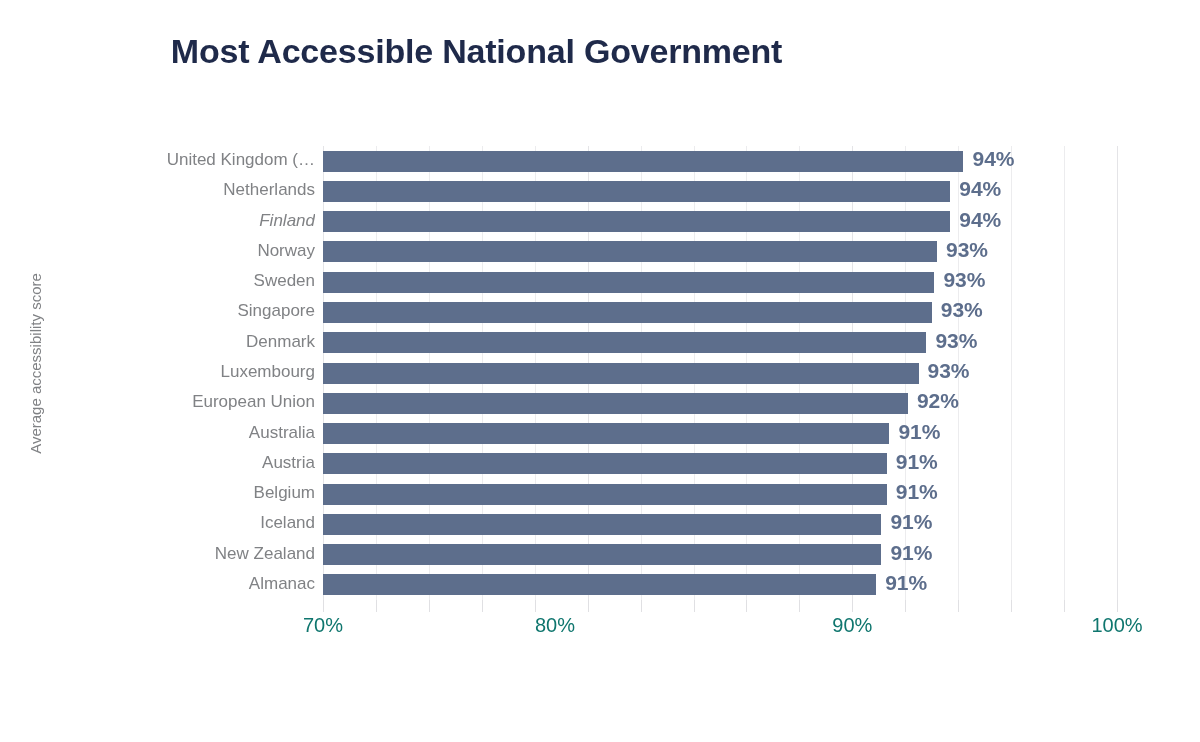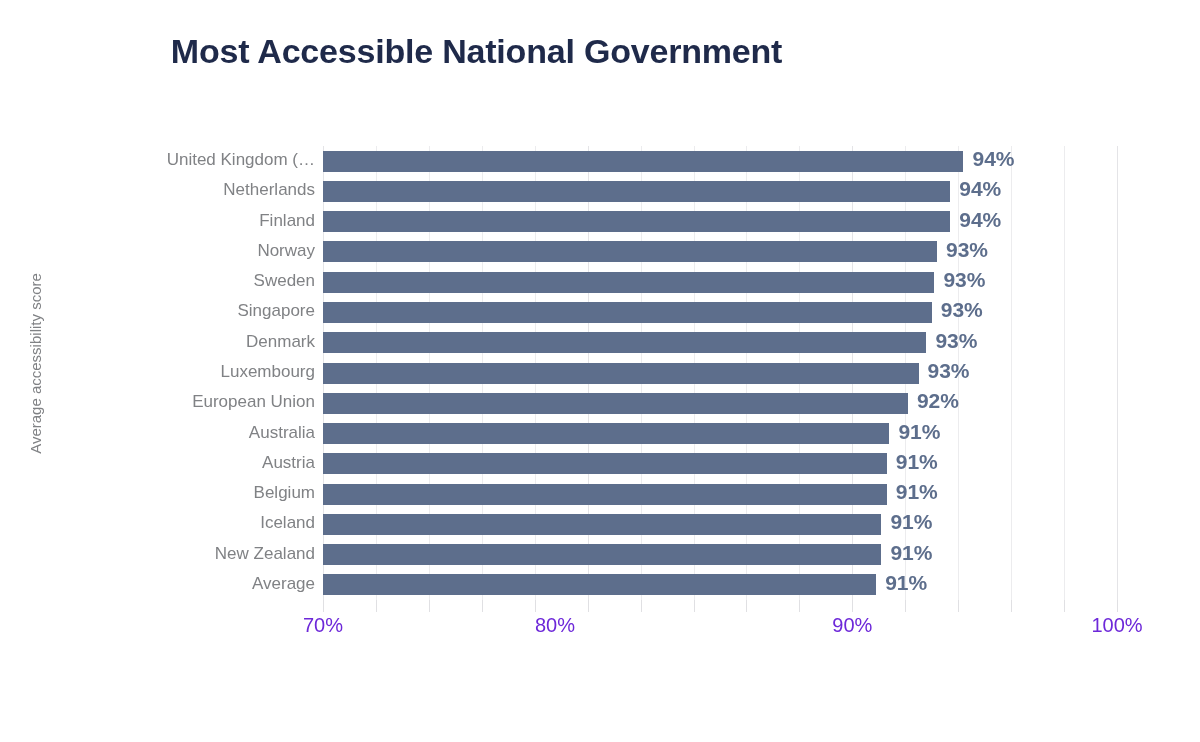--- a/index.html
+++ b/index.html
@@ -128,21 +128,21 @@
     position: absolute;
     top: 600px;
     width: 1px;
     height: 12px;
     background: #e0e0e3;
   }
   .tick-label {
     position: absolute;
     top: 614px;
     font-size: 20px;
-    color: #6d28d9;
+    color: #0f766e;
     text-align: center;
     white-space: nowrap;
     transform: translateX(-50%);
   }
 </style>
 </head>
 <body>
 
 <div id="chart-root">
 
@@ -186,33 +186,33 @@
         <div class="bar" style="left: 0px; width: 563.74px; top: 337.567px;"></div>
         <div class="bar" style="left: 0px; width: 558.447px; top: 367.833px;"></div>
         <div class="bar" style="left: 0px; width: 558.447px; top: 398.1px;"></div>
         <div class="bar" style="left: 0px; width: 553.153px; top: 428.367px;"></div>
       </div>
   </div>
 
   <div id="category-labels">
       <div class="cat-label-box" style="top: 150.133px;">United Kingdom (…</div>
       <div class="cat-label-box" style="top: 180.4px;">Netherlands</div>
-      <div class="cat-label-box" style="top: 210.667px;">Finland</div>
+      <div class="cat-label-box" style="top: 210.667px; font-style: italic;">Finland</div>
       <div class="cat-label-box" style="top: 240.933px;">Norway</div>
       <div class="cat-label-box" style="top: 271.2px;">Sweden</div>
       <div class="cat-label-box" style="top: 301.467px;">Singapore</div>
       <div class="cat-label-box" style="top: 331.733px;">Denmark</div>
       <div class="cat-label-box" style="top: 362px;">Luxembourg</div>
       <div class="cat-label-box" style="top: 392.267px;">European Union</div>
       <div class="cat-label-box" style="top: 422.533px;">Australia</div>
       <div class="cat-label-box" style="top: 452.8px;">Austria</div>
       <div class="cat-label-box" style="top: 483.067px;">Belgium</div>
       <div class="cat-label-box" style="top: 513.333px;">Iceland</div>
       <div class="cat-label-box" style="top: 543.6px;">New Zealand</div>
-      <div class="cat-label-box" style="top: 573.867px;">Average</div>
+      <div class="cat-label-box" style="top: 573.867px;">Almanac</div>
     </div>
   <div id="value-labels">
       <div class="val-label" style="left: 972.493px; top: 147.133px;">94%</div>
       <div class="val-label" style="left: 959.26px; top: 177.4px;">94%</div>
       <div class="val-label" style="left: 959.26px; top: 207.667px;">94%</div>
       <div class="val-label" style="left: 946.027px; top: 237.933px;">93%</div>
       <div class="val-label" style="left: 943.38px; top: 268.2px;">93%</div>
       <div class="val-label" style="left: 940.733px; top: 298.467px;">93%</div>
       <div class="val-label" style="left: 935.44px; top: 328.733px;">93%</div>
       <div class="val-label" style="left: 927.5px; top: 359px;">93%</div>

